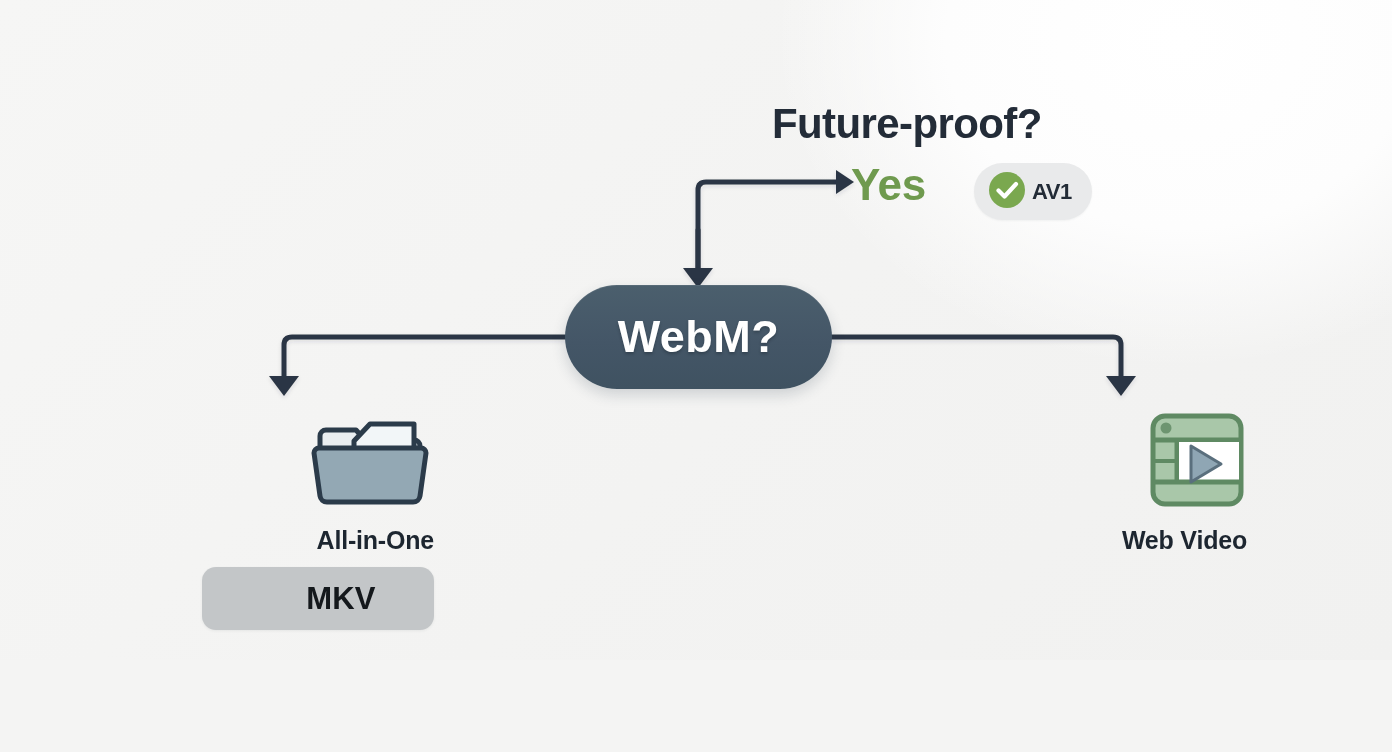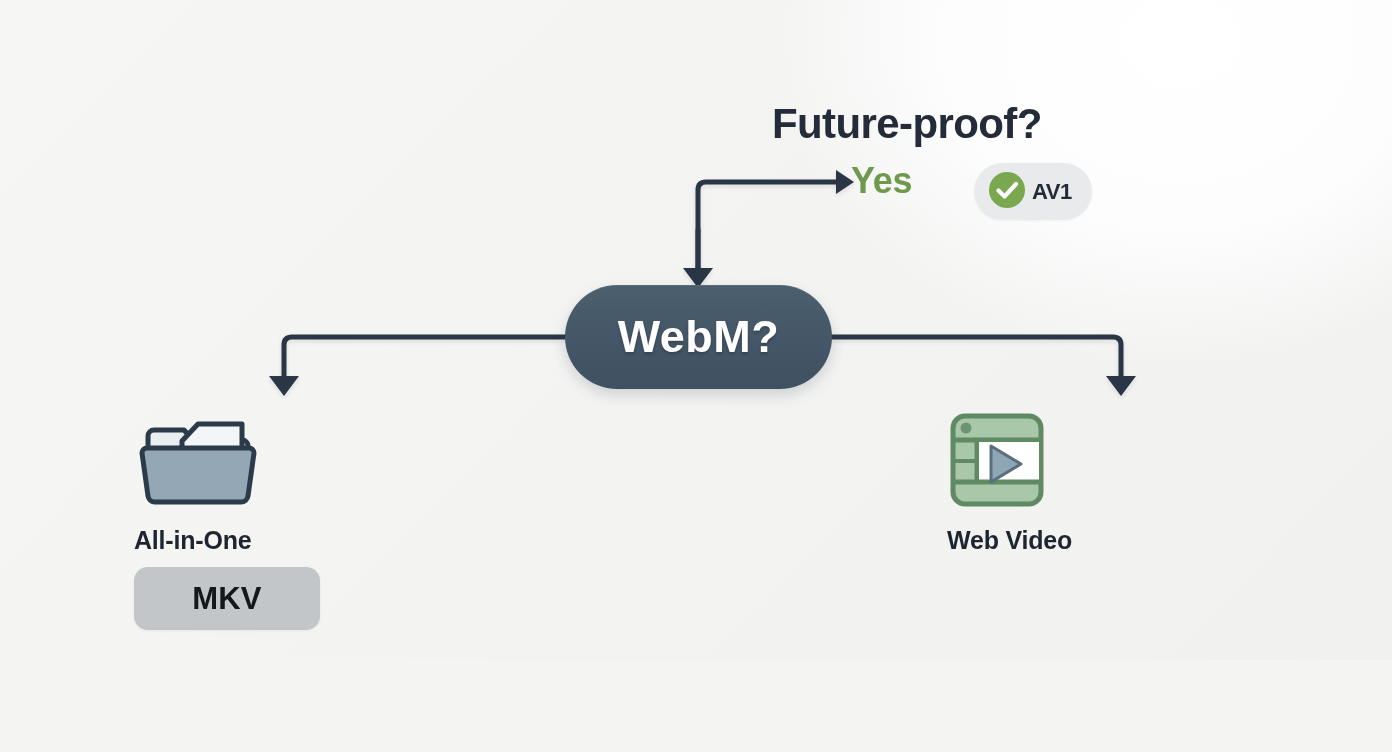--- a/index.html
+++ b/index.html
@@ -59,21 +59,21 @@
     font-size: 42px;
     font-weight: bold;
     color: #232c38;
     letter-spacing: -0.6px;
     white-space: nowrap;
   }
   .yes-label {
     position: absolute;
     left: 851px;
     top: 160px;
-    font-size: 36px;
+    font-size: 44px;
     font-weight: bold;
     color: #6f9a4e;
     letter-spacing: -0.3px;
     white-space: nowrap;
   }
 
   
   .av1-chip {
     position: absolute;
     left: 974px;
@@ -93,21 +93,21 @@
     color: #222b36;
     letter-spacing: -0.5px;
   }
 
   
   .leaf {
     position: absolute;
     width: 300px;
     display: flex;
     flex-direction: column;
-    align-items: flex-start;
+    align-items: flex-end;
   }
   .leaf-left  { left: 134px; top: 406px; }
   .leaf-right { left: 947px; top: 406px; }
 
   .leaf-icon {
     height: 108px;
     display: flex;
     align-items: center;
     justify-content: center;
   }
@@ -128,20 +128,21 @@
     align-items: center;
     justify-content: center;
     font-size: 31px;
     font-weight: bold;
     letter-spacing: 0.2px;
   }
   .badge-mkv {
     background: #c3c6c8;
     color: #14181c;
     box-shadow: 0 1px 3px rgba(40,50,60,0.07);
+    padding-left: 46px;
   }
   .badge-webm {
     background: #e4ecf0;
     color: #2f4f32;
     box-shadow: 0 1px 3px rgba(40,50,60,0.05);
   }
 </style>
 </head>
 <body>
 

